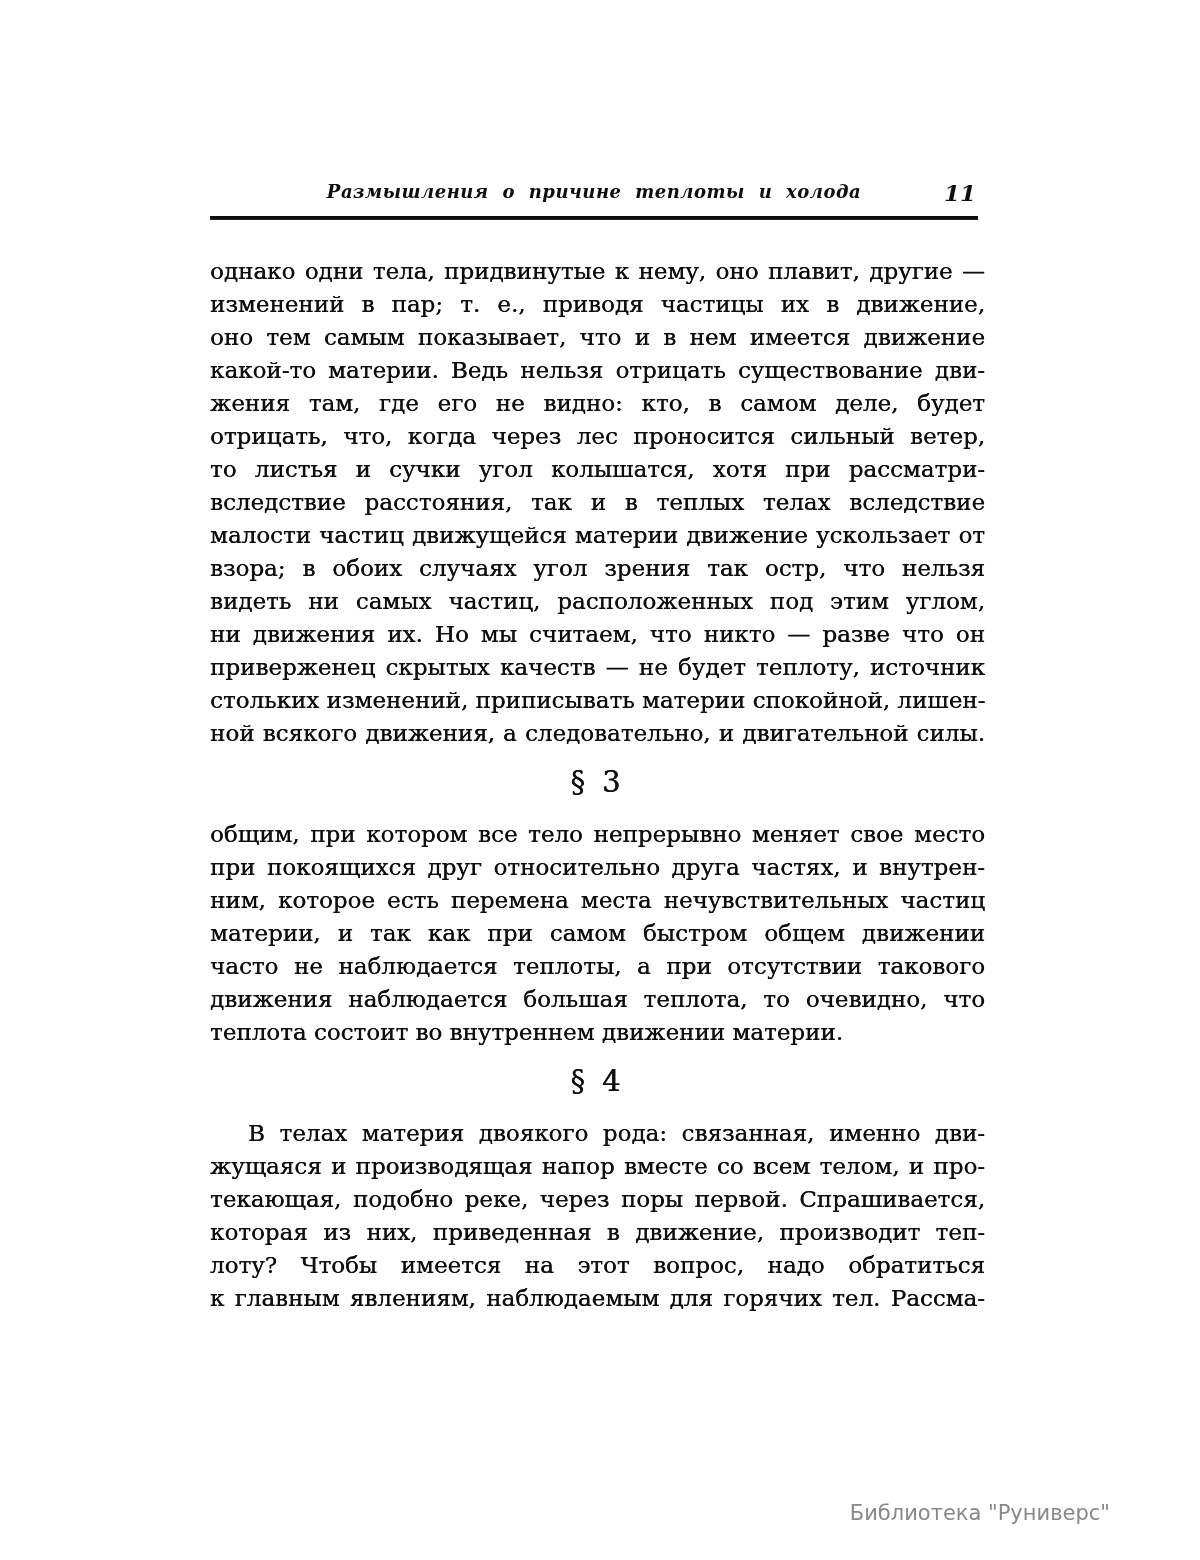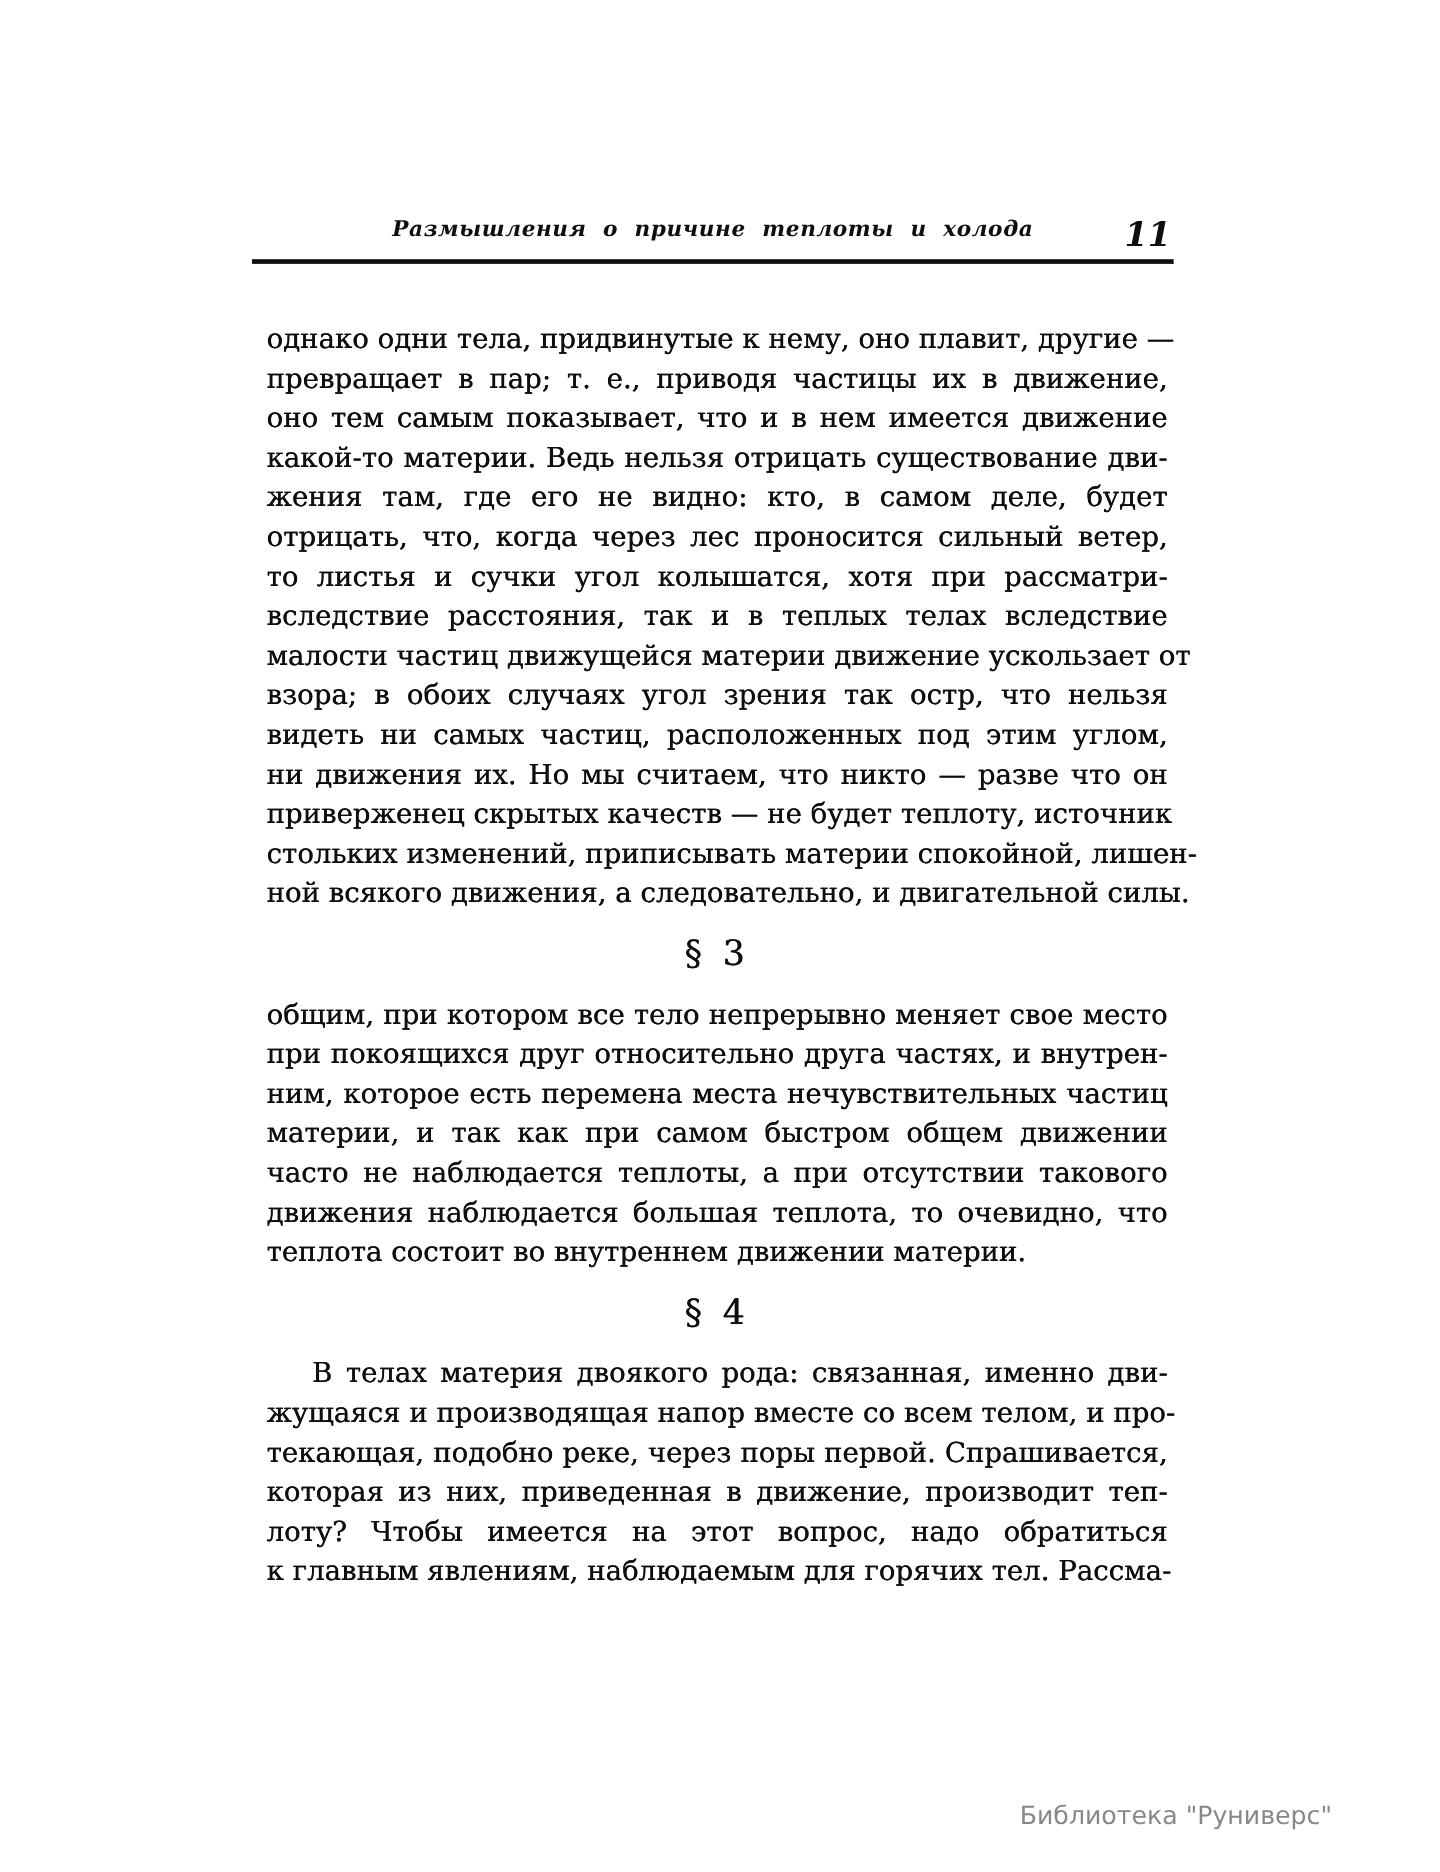--- a/index.html
+++ b/index.html
@@ -36,41 +36,41 @@
     letter-spacing: 0.5px;
     word-spacing: 7px;
     white-space: nowrap;
   }
   .page-number {
     position: absolute;
     right: 2px;
     top: -2px;
     font-style: italic;
     font-weight: bold;
-    font-size: 28px;
+    font-size: 23px;
   }
   .header-rule {
     position: absolute;
     left: 210px;
     top: 216px;
     width: 768px;
     height: 3px;
     background: #0d0d0d;
     border-bottom: 1px solid #2a2a2a;
   }
   
   .body-col {
     position: absolute;
     left: 210px;
     top: 255px;
     width: 775px;
     font-size: 23px;
     text-shadow: 0.3px 0 0 currentColor;
   }
-  .paragraph { margin: 12px; }
+  .paragraph { margin: 0; }
   .line {
     height: 33px;
     line-height: 33px;
     text-align: justify;
     text-align-last: justify;
     text-justify: inter-word;
     white-space: nowrap;
   }
   .line.no-just {
     text-align: left;
@@ -104,21 +104,21 @@
   <div class="header">
     <div class="running-title">Размышления о причине теплоты и холода</div>
     <div class="page-number">11</div>
   </div>
 
   <div class="header-rule"></div>
 
   <div class="body-col" id="body-content">
       <div class="paragraph">
         <div class="line"><span>однако одни тела, придвинутые к нему, оно плавит, другие —</span></div>
-        <div class="line"><span>превращает в пар; т. е., приводя частицы их в движение,</span></div>
+        <div class="line"><span>изменений в пар; т. е., приводя частицы их в движение,</span></div>
         <div class="line"><span>оно тем самым показывает, что и в нем имеется движение</span></div>
         <div class="line"><span>какой-то материи. Ведь нельзя отрицать существование дви-</span></div>
         <div class="line"><span>жения там, где его не видно: кто, в самом деле, будет</span></div>
         <div class="line"><span>отрицать, что, когда через лес проносится сильный ветер,</span></div>
         <div class="line"><span>то листья и сучки угол колышатся, хотя при рассматри-</span></div>
         <div class="line"><span>вследствие расстояния, так и в теплых телах вследствие</span></div>
         <div class="line"><span>малости частиц движущейся материи движение ускользает от</span></div>
         <div class="line"><span>взора; в обоих случаях угол зрения так остр, что нельзя</span></div>
         <div class="line"><span>видеть ни самых частиц, расположенных под этим углом,</span></div>
         <div class="line"><span>ни движения их. Но мы считаем, что никто — разве что он</span></div>

